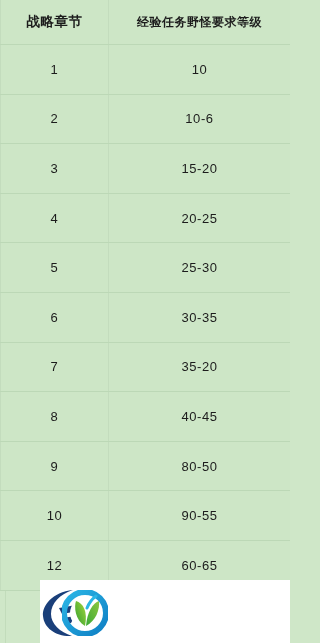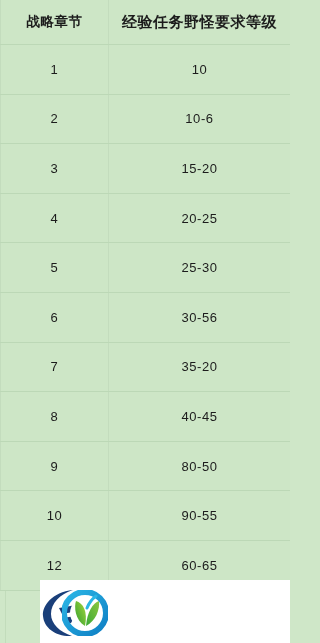--- a/index.html
+++ b/index.html
@@ -52,21 +52,21 @@
 
   #level-table thead th {
     height: 44px;
     font-size: 13.5px;
     font-weight: 700;
     letter-spacing: 0.5px;
     border-top: none;
   }
 
   #level-table thead th.head-chapter { font-size: 13.5px; }
-  #level-table thead th.head-level   { font-size: 15px; }
+  #level-table thead th.head-level   { font-size: 12px; }
 
   #level-table tbody td {
     height: 48.6px;
     font-size: 13px;
     font-weight: 400;
     letter-spacing: 0.6px;
   }
 
   
   .edge-line {
@@ -193,21 +193,21 @@
       <tr>
         <td>4</td>
         <td>20-25</td>
       </tr>
       <tr>
         <td>5</td>
         <td>25-30</td>
       </tr>
       <tr>
         <td>6</td>
-        <td>30-56</td>
+        <td>30-35</td>
       </tr>
       <tr>
         <td>7</td>
         <td>35-20</td>
       </tr>
       <tr>
         <td>8</td>
         <td>40-45</td>
       </tr>
       <tr>

